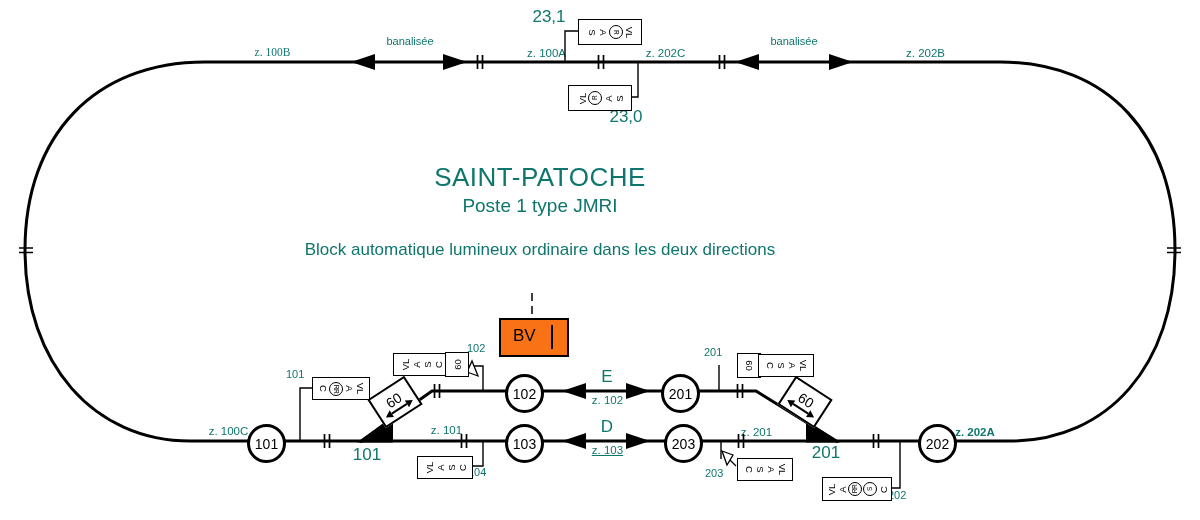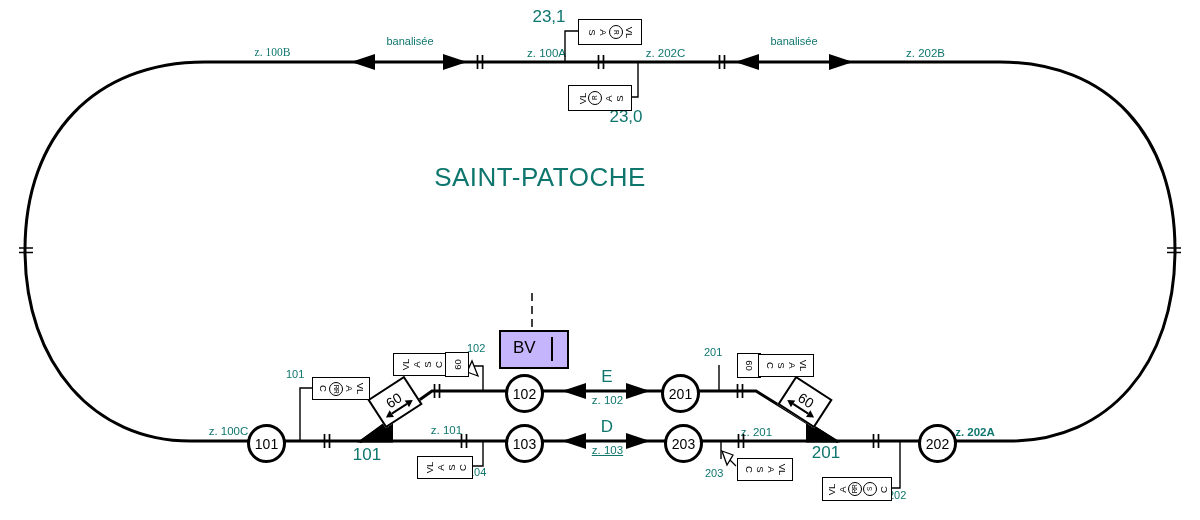--- a/index.html
+++ b/index.html
@@ -32,22 +32,22 @@
   .speed{position:absolute;width:40px;height:30px;border:2px solid #000;background:#fff;
          display:flex;flex-direction:column;align-items:center;justify-content:center;
          z-index:6;}
   .speed .val{font-size:14px;line-height:1;}
   .darrow{position:relative;width:18px;height:2px;background:#000;margin-top:2px;}
   .darrow::before{content:"";position:absolute;left:-7px;top:-3px;width:0;height:0;
     border-top:4px solid transparent;border-bottom:4px solid transparent;border-right:7px solid #000;}
   .darrow::after{content:"";position:absolute;right:-7px;top:-3px;width:0;height:0;
     border-top:4px solid transparent;border-bottom:4px solid transparent;border-left:7px solid #000;}
   
-  .bv{position:absolute;left:499px;top:330px;width:66px;height:35px;border:2px solid #000;
-      background:#c4b5fd;z-index:6;}
+  .bv{position:absolute;left:499px;top:318px;width:66px;height:35px;border:2px solid #000;
+      background:#f97316;z-index:6;}
   .bv .bvlabel{position:absolute;left:12px;top:6px;font-size:17px;}
   .bv .bvline{position:absolute;left:50px;top:5px;width:2px;height:24px;background:#000;}
 </style>
 </head>
 <body>
 
 <div id="canvas">
 
   <svg class="abs" style="left:0;top:0;z-index:1;" width="1200" height="520" viewBox="0 0 1200 520">
 
@@ -97,20 +97,22 @@
     </g>
     <g>
       <line x1="736" y1="466" x2="729" y2="459" stroke="#000" stroke-width="1.3"></line>
       <polygon points="722,451 733,455 727,465" fill="#fff" stroke="#000" stroke-width="1.3"></polygon>
     </g>
 
     <line x1="532" y1="293" x2="532" y2="330" stroke="#000" stroke-width="1.5" stroke-dasharray="8 5"></line>
   </svg>
 
   <div class="lbl fz26 ctr" style="left:340px;top:163px;width:400px;">SAINT-PATOCHE</div>
+  <div class="lbl fz19 ctr" style="left:390px;top:196px;width:300px;">Poste 1 type JMRI</div>
+  <div class="lbl fz17 ctr" style="left:290px;top:241px;width:500px;">Block automatique lumineux ordinaire dans les deux directions</div>
 
   <div class="bv">
     <span class="bvlabel">BV</span>
     <span class="bvline"></span>
   </div>
 
   <div class="lbl fz11 ctr" style="left:240px;top:46px;width:65px;font-family:Liberation Serif, serif;">z. 100B</div>
   <div class="lbl fz16 ctr" style="left:360px;top:35px;width:100px;">banalisée</div>
   <div class="lbl fz11 ctr" style="left:514px;top:47px;width:65px;">z. 100A</div>
   <div class="lbl fz11 ctr" style="left:633px;top:47px;width:65px;">z. 202C</div>

